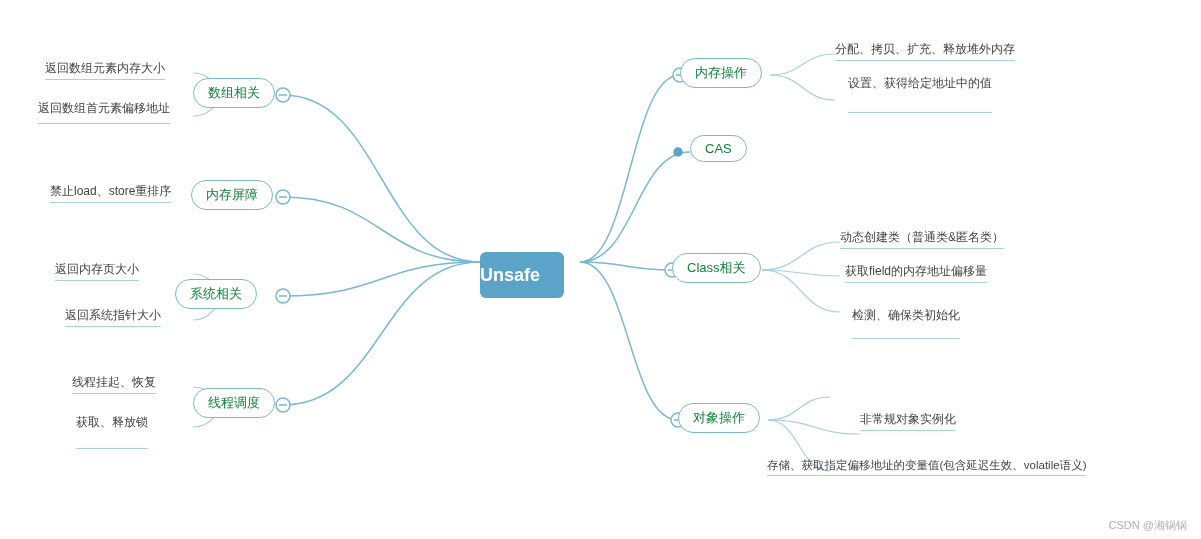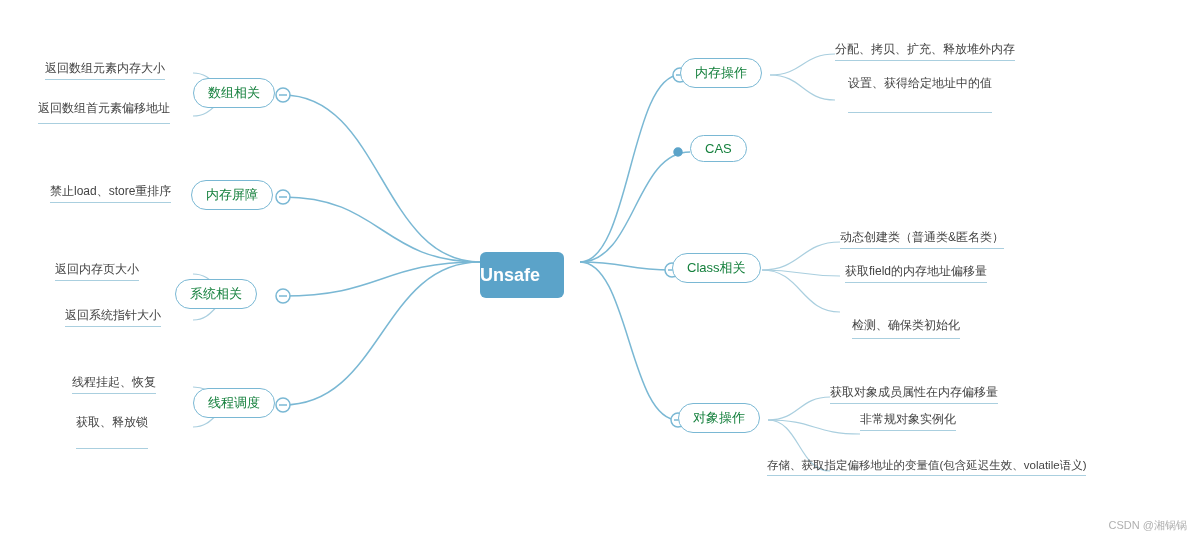--- a/index.html
+++ b/index.html
@@ -179,25 +179,22 @@
   </div>
   <div class="node node-leaf" style="left: 848px; top: 75px; border-bottom: 1.5px solid rgb(170, 207, 223); padding-bottom: 20px;">
     <span>设置、获得给定地址中的值</span>
   </div>
   <div class="node node-leaf" style="left: 845px; top: 263px; border-bottom: 1.5px solid rgb(170, 207, 223); padding-bottom: 2px;">
     <span>获取field的内存地址偏移量</span>
   </div>
   <div class="node node-leaf" style="left: 840px; top: 229px; border-bottom: 1.5px solid rgb(170, 207, 223); padding-bottom: 2px;">
     <span>动态创建类（普通类&amp;匿名类）</span>
   </div>
-  <div class="node node-leaf" style="left: 852px; top: 317px; border-bottom: 1.5px solid rgb(170, 207, 223); padding-bottom: 4px;">
+  <div class="node node-leaf" style="left: 852px; top: 307px; border-bottom: 1.5px solid rgb(170, 207, 223); padding-bottom: 14px;">
     <span>检测、确保类初始化</span>
-  </div>
-  <div class="node node-leaf" style="left: 830px; top: 384px; border-bottom: 1.5px solid rgb(170, 207, 223); padding-bottom: 2px;">
-    <span>获取对象成员属性在内存偏移量</span>
   </div>
   <div class="node node-leaf" style="left: 860px; top: 411px; border-bottom: 1.5px solid rgb(170, 207, 223); padding-bottom: 2px;">
     <span>非常规对象实例化</span>
   </div>
   <div class="node node-leaf" style="left: 767px; top: 458px; font-size: 11.5px; border-bottom: 1.5px solid rgb(170, 207, 223); padding-bottom: 2px;">
     <span>存储、获取指定偏移地址的变量值(包含延迟生效、volatile语义)</span>
   </div>
 
   <div class="watermark">
     <span>CSDN @湘锅锅</span>

